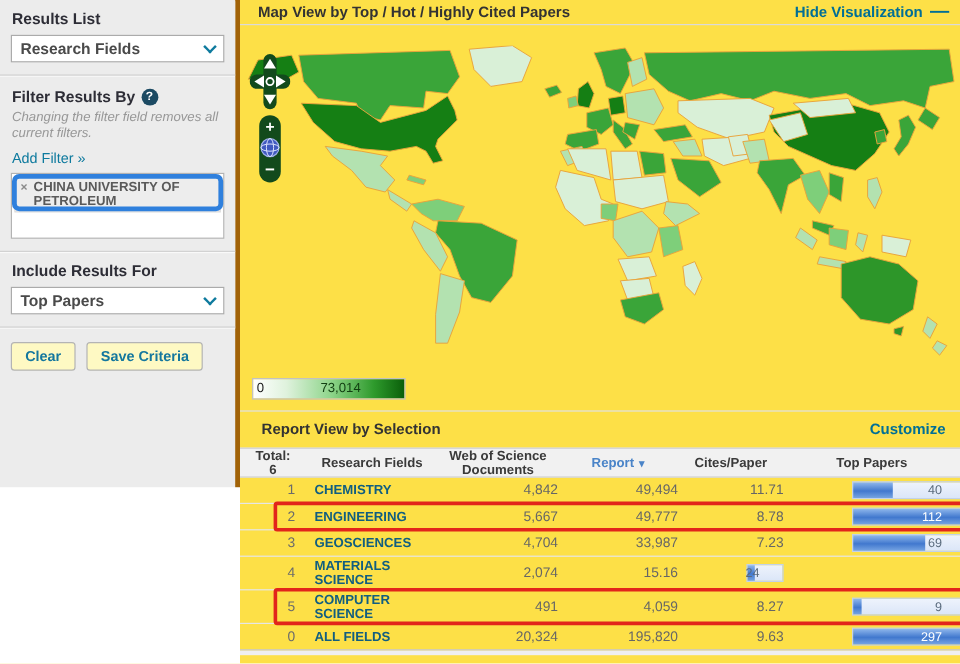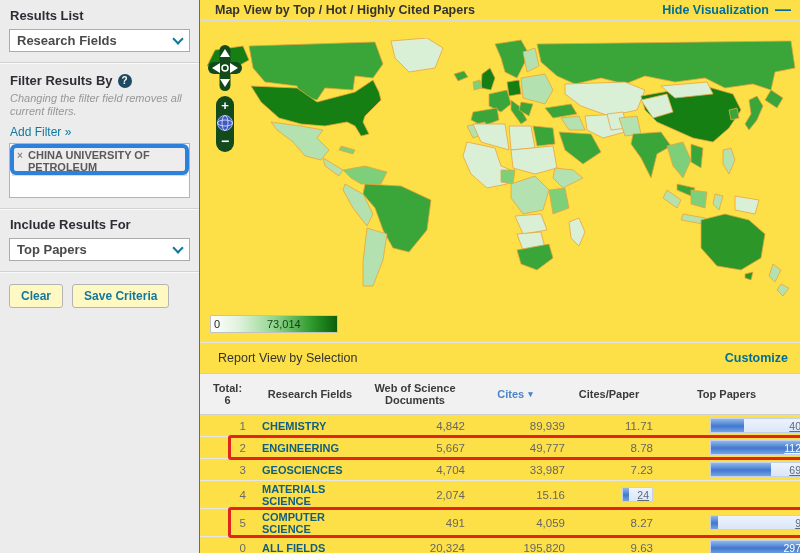--- a/index.html
+++ b/index.html
@@ -1,22 +1,22 @@
 <!DOCTYPE html>
 <html><head>
 <meta charset="utf-8">
 <style>
   * { margin:0; padding:0; box-sizing:border-box; }
   html,body { width:800px; height:553px; overflow:hidden; background:#fff;
               font-family:"Liberation Sans", sans-serif; }
   .stage { position:relative; width:800px; height:553px; }
 
   
-  .sidebar { position:absolute; left:0; top:0; width:200px; height:553px;
-             background:#ececec; border-right:1px solid #a16207; }
+  .sidebar { position:absolute; left:0; top:0; width:200px; height:406px;
+             background:#ececec; border-right:4px solid #a16207; }
   .side-section { padding:6px 9px 10px 9px; border-bottom:1px solid #d2d2d2;
                   box-shadow:0 1px 0 #f9f9f9; }
   .side-label { font-size:13px; font-weight:bold; color:#2d2d36; padding:2px 0 6px 1px; }
   .selectbox { position:relative; height:23px; background:#fff; border:1px solid #ababab;
                font-size:13px; color:#4a4a4a; line-height:21px; padding-left:7px;
                font-weight:bold; cursor:pointer; }
   .chev { position:absolute; right:7px; top:5px; width:8px; height:8px;
           border-right:2px solid #0e7a9e; border-bottom:2px solid #0e7a9e;
           transform:rotate(45deg); }
   .filter-head { display:flex; align-items:center; gap:5px; font-size:13px;
@@ -53,43 +53,43 @@
   .map-area { position:relative; height:322px; border-bottom:1px solid #e2e2e2; }
   .map-svg { position:absolute; left:5px; top:17px; }
   .map-ctrl { position:absolute; cursor:pointer; }
   .legend { position:absolute; left:10px; top:294px; width:128px; height:18px;
             border:1px solid #c2c2c2;
             background:linear-gradient(90deg,#ffffff 0%,#dff2dd 22%,#8dd489 52%,#2e9a2c 80%,#0a5f0a 100%); }
   .legend-min { position:absolute; left:3px; top:2px; font-size:11px; color:#1c1c1c; }
   .legend-max { position:absolute; left:56px; top:2px; font-size:11px; color:#123f12; }
 
   .report-header { height:30px; display:flex; align-items:center; padding:0 12px 0 18px; }
-  .report-title { font-size:12.5px; font-weight:normal; color:#333; flex:1; }
+  .report-title { font-size:12.5px; font-weight:bold; color:#333; flex:1; }
 
   .grid-cols { display:grid; grid-template-columns:55px 110px 100px 100px 88px 1fr; }
-  .thead { height:42px; background:#f1f1f1; border-top:1px solid #cfcfcf;
+  .thead { height:25px; background:#f1f1f1; border-top:1px solid #cfcfcf;
            border-bottom:1px solid #cfcfcf; font-size:11px; font-weight:bold; color:#3a3a3a; }
   .thead > div { display:flex; align-items:center; justify-content:center;
                  text-align:center; line-height:12px; }
   .th-cites { color:#4a84c8; cursor:pointer; }
   .sort-arrow { font-size:9px; margin-left:4px; color:#4a84c8; }
 
   .row { position:relative; height:22px; border-bottom:1px solid #e6e6e6; }
   .row.tall { height:28px; }
   .row.lastrow { border-bottom:1px solid #c9c9c9; }
   .row > div { display:flex; align-items:center; }
   .c-rank { justify-content:flex-end; padding-right:9px; font-size:11.5px; color:#6b6b6b; }
   .c-field { padding-left:7px; font-size:11px; font-weight:bold; color:#115e80;
              line-height:12px; cursor:pointer; }
   .c-num { justify-content:flex-end; font-size:11.5px; color:#666; }
   .c-bar { overflow:visible; }
   .bar-track { position:relative; margin-left:57px; width:95px; height:15px;
                background:linear-gradient(#eef3fc,#dbe6f8); border:1px solid #c2d2ea; }
   .bar-fill { height:100%; background:linear-gradient(#8fb7ec,#4178ce 55%,#76a4e2); }
-  .bar-label { position:absolute; right:3px; top:1px; font-size:10.5px; color:#5a6b7d;text-decoration:underline; }
+  .bar-label { position:absolute; right:19px; top:1px; font-size:10.5px; color:#5a6b7d; }
   .bar-label.on-fill { color:#fff; }
   .red-box { position:absolute; left:28px; right:-4px; top:-2px; bottom:-2px;
              border:3px solid #e2251b; border-radius:3px; pointer-events:none; z-index:5; }
   .bottom-strip { height:4px; background:#efefef; border-top:0; }
 
   
   .c0 { fill:#d9f0d7; } .c1 { fill:#b3e2b0; } .c2 { fill:#7ecf7a; }
   .c3 { fill:#3aa539; } .c3a { fill:#2d9629; } .c4 { fill:#157f14; }
   .map-svg polygon, .map-svg path { stroke:#e8a33c; stroke-width:0.8; stroke-linejoin:round; }
 </style>
@@ -266,32 +266,32 @@
       <div class="thead grid-cols">
         <div>
           <div>
             <span>Total:</span><br>
             <span>6</span>
           </div>
         </div>
         <div>Research Fields</div>
         <div>Web of Science Documents</div>
         <div class="th-cites">
-          <span>Cites</span>
+          <span>Report</span>
           <span class="sort-arrow">▾</span>
         </div>
         <div>Cites/Paper</div>
         <div>Top Papers</div>
       </div>
       <div>
   <div class="row grid-cols">
     <div class="c-rank">1</div>
     <div class="c-field">CHEMISTRY</div>
     <div class="c-num c-docs">4,842</div>
-    <div class="c-num c-cites">89,939</div>
+    <div class="c-num c-cites">49,494</div>
     <div class="c-num c-cpp">11.71</div>
     <div class="c-bar">
       <div class="bar-track">
         <div class="bar-fill" style="width: 36%;"></div>
         <span class="bar-label">40</span>
       </div>
     </div>
   </div>
 
   <div class="row grid-cols">

